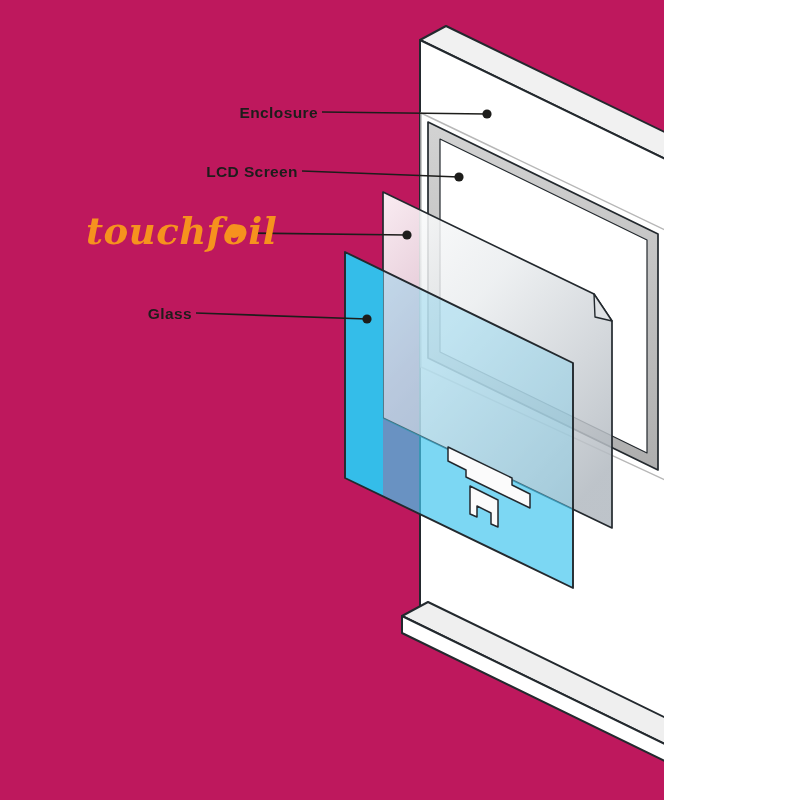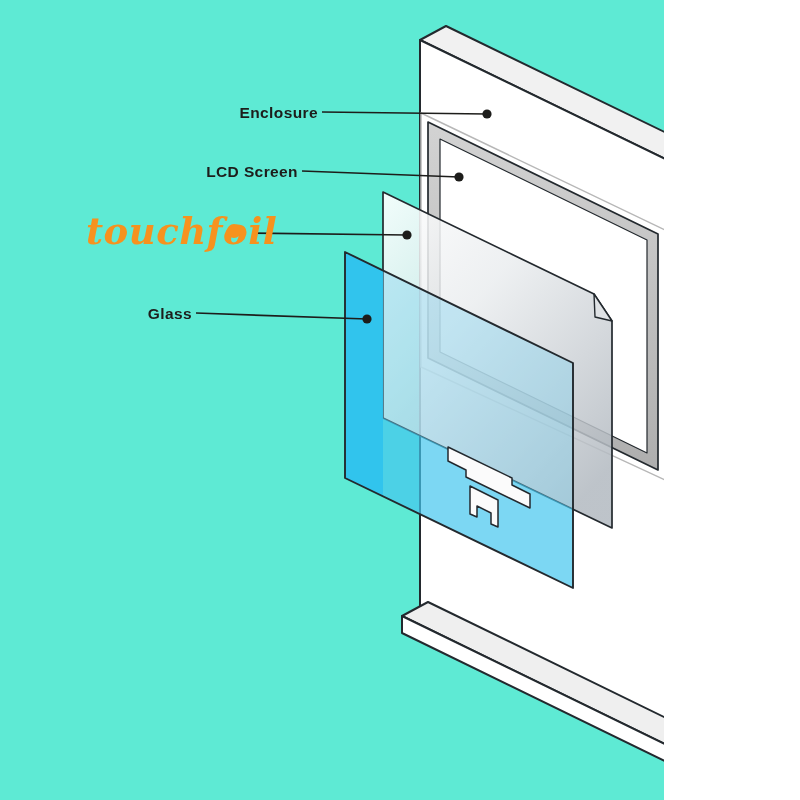--- a/index.html
+++ b/index.html
@@ -4,21 +4,21 @@
 <style>
   html, body {
     margin: 0;
     padding: 0;
     background: #ffffff;
   }
   .stage {
     position: relative;
     width: 664px;
     height: 800px;
-    background: #5eead4;
+    background: #be185d;
     overflow: hidden;
     font-family: "Liberation Sans", sans-serif;
   }
   svg { display: block; }
   .outline { stroke: #23292e; stroke-linejoin: round; }
   .callout-label {
     font-family: "Liberation Sans", sans-serif;
     font-weight: bold;
     font-size: 15.5px;
     letter-spacing: 0.4px;

